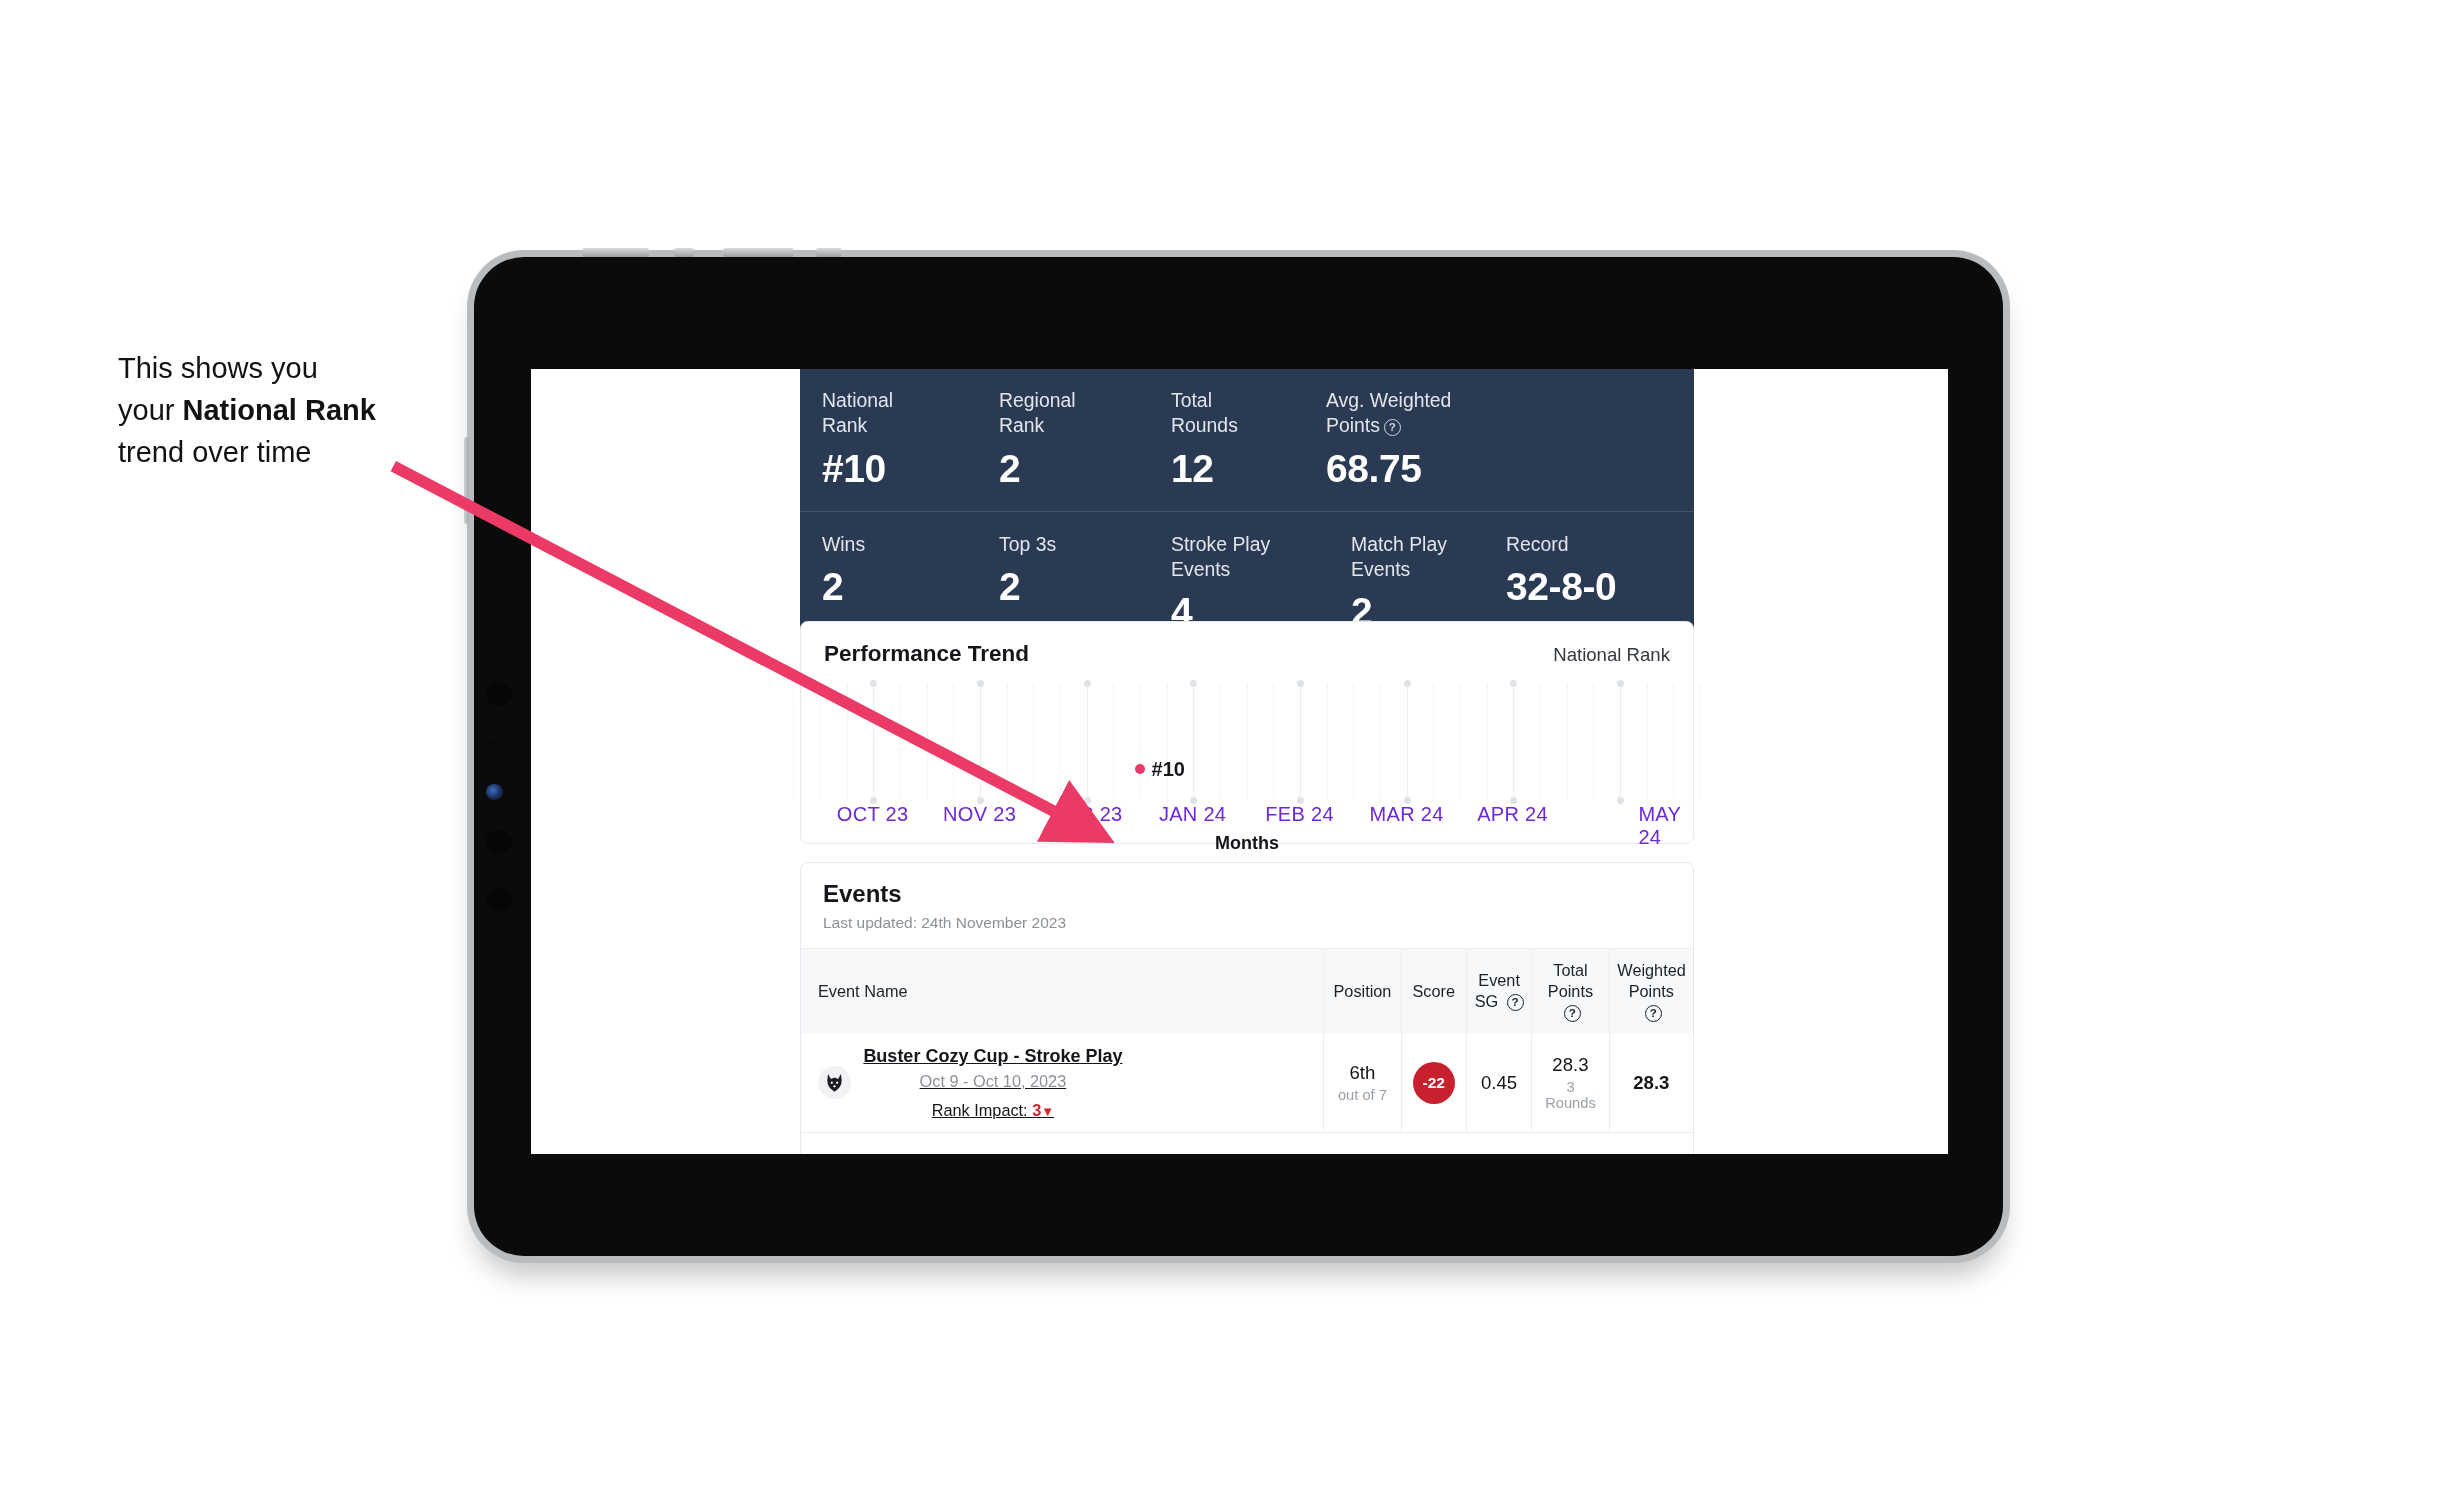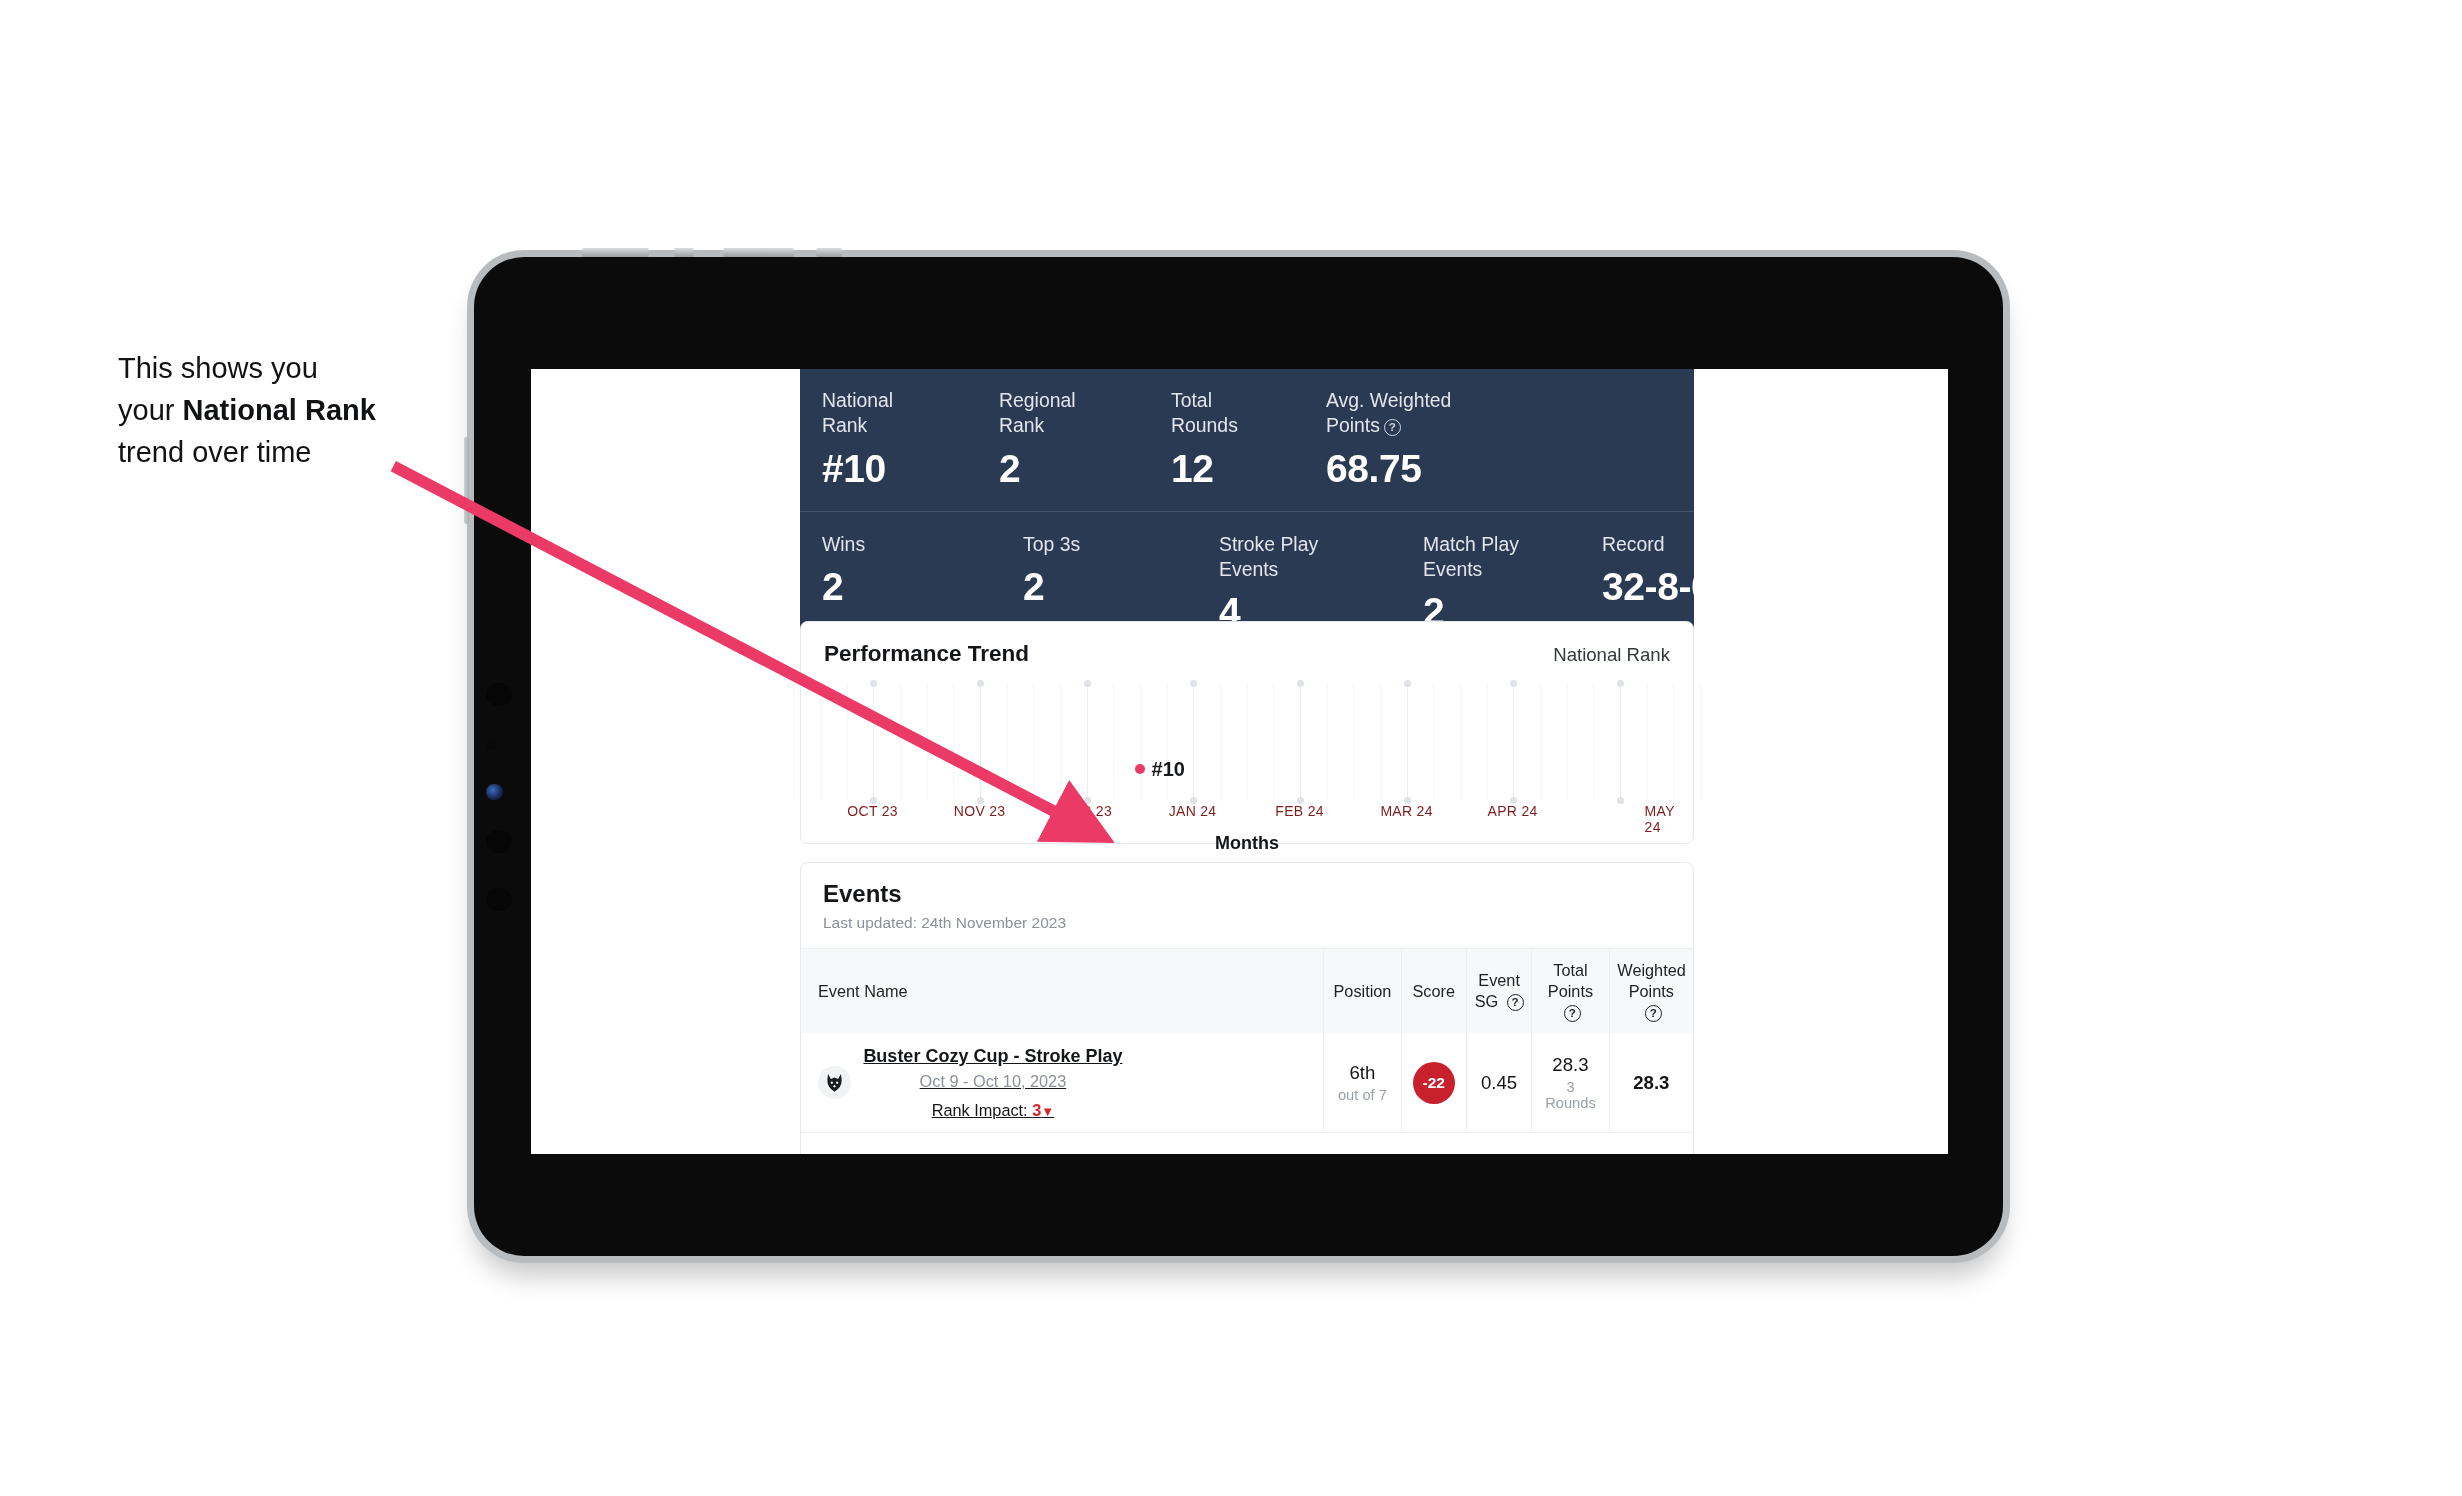--- a/index.html
+++ b/index.html
@@ -52,21 +52,21 @@
     background: #ffffff; overflow: hidden;
   }
   .page { position: absolute; left: 0; top: 0; width: 1417px; }
 
   
   .stats {
     position: absolute; left: 269px; top: 0px;
     width: 894px; background: #2b3a53;
   }
   .stats-row { display: flex; padding: 18.6px 0 20px 0; }
-  .stats-row.second { border-top: 1.5px solid #46536a; padding-top: 20px; padding-bottom: 23px; gap: 24px; }
+  .stats-row.second { border-top: 1.5px solid #46536a; padding-top: 20px; padding-bottom: 23px; }
   .stat { flex: 0 0 auto; padding-left: 22px; }
   .stat.c0 { width: 177px; }
   .stat.c1 { width: 172px; }
   .stat.c2 { width: 180px; }
   .stat.c3 { width: 155px; }
   .stat.c4 { width: 211px; }
   .stat-label {
     font-size: 19.4px; color: #e2e6ec; line-height: 1.32; font-weight: 400;
     white-space: pre-line;
   }
@@ -88,21 +88,21 @@
   .trend-head { display: flex; justify-content: space-between; align-items: baseline;
                 padding: 18.6px 23px 0 23px; }
   .trend-title { font-size: 22.5px; font-weight: 700; color: #14161a; }
   .trend-legend { font-size: 18.6px; color: #34393f; }
   .plot { position: relative; margin: 17px 18.6px 0 18.6px; height: 116px; }
   .gridline { position: absolute; top: 0; width: 0; height: 116px; border-left: 1.5px solid #eceff2; }
   .gridline.dotted { border-left: 1.5px dotted #ededf0; }
   .gl-dot { position: absolute; top: -3.9px; left: -3.9px; width: 7px; height: 7px; border-radius: 50%; background: #dfe2e6; }
   .gl-dot.bottom { top: 113px; }
   .xaxis { position: relative; margin: 3.1px 18.6px 0 18.6px; height: 23px; }
-  .xtick { position: absolute; font-size: 14px; color: #7f1d1d; transform: translateX(-50%); letter-spacing: 0.3px; }
+  .xtick { position: absolute; font-size: 20px; color: #6d28d9; transform: translateX(-50%); letter-spacing: 0.3px; }
   .xaxis-title { text-align: center; font-size: 18px; font-weight: 700; color: #14161a; margin-top: 7.7px; }
   .datapoint { position: absolute; display: flex; align-items: center; gap: 7px; }
   .dp-dot { width: 10px; height: 10px; border-radius: 50%; background: #ec3a66; }
   .dp-label { font-size: 20px; font-weight: 700; color: #16181c; }
 
   
   #events-card { top: 493px; width: 894px; height: 325px; overflow: hidden; }
   .events-head { padding: 17px 22px 15.5px 22px; border-bottom: 1.5px solid #eceef0; }
   .events-title { font-size: 24px; font-weight: 700; color: #14161a; }
   .events-sub { font-size: 15.5px; color: #8b9099; margin-top: 6.2px; }

